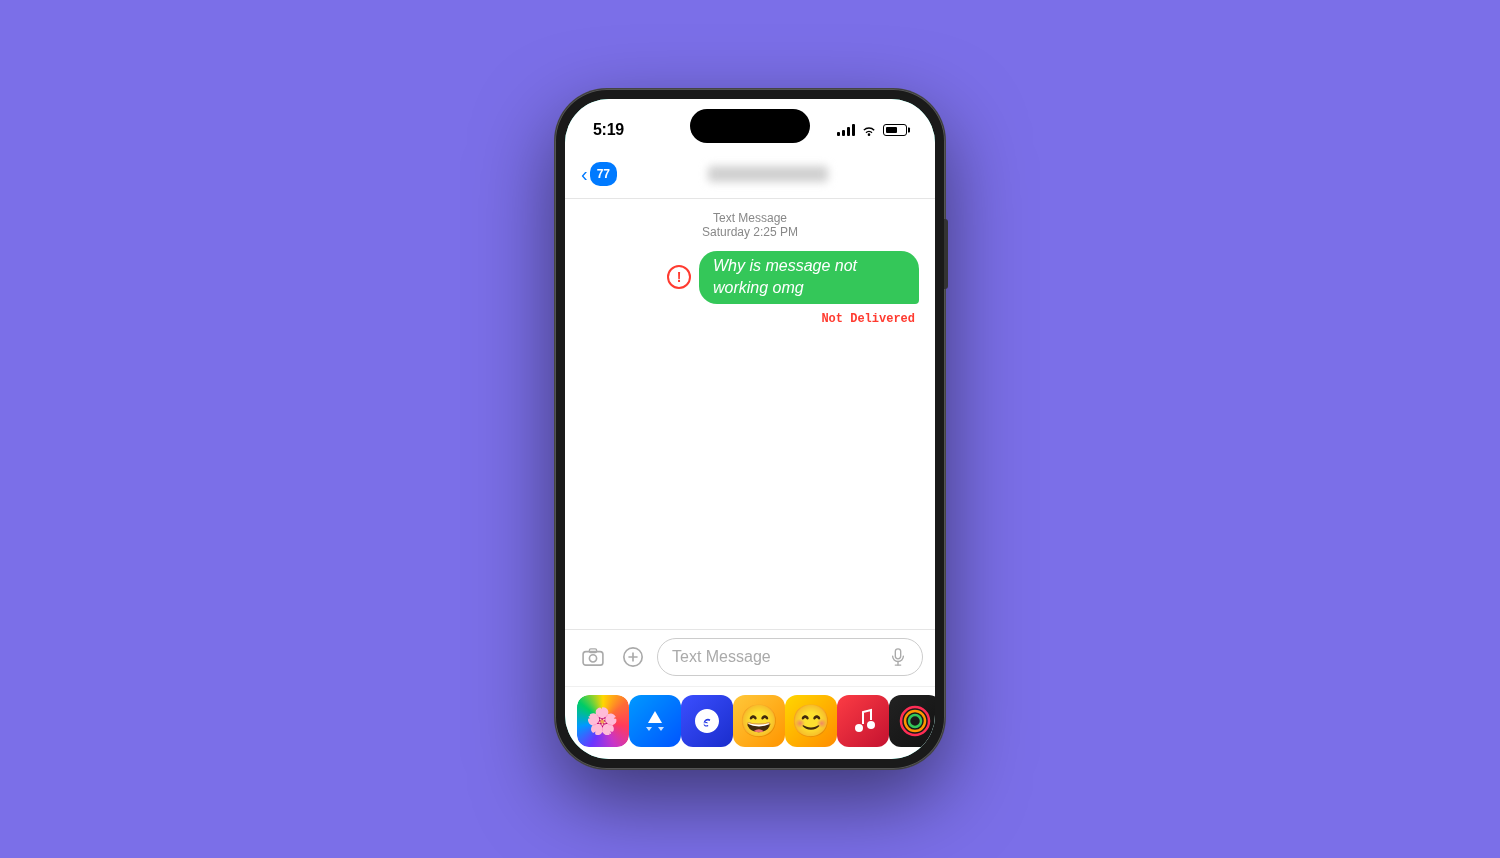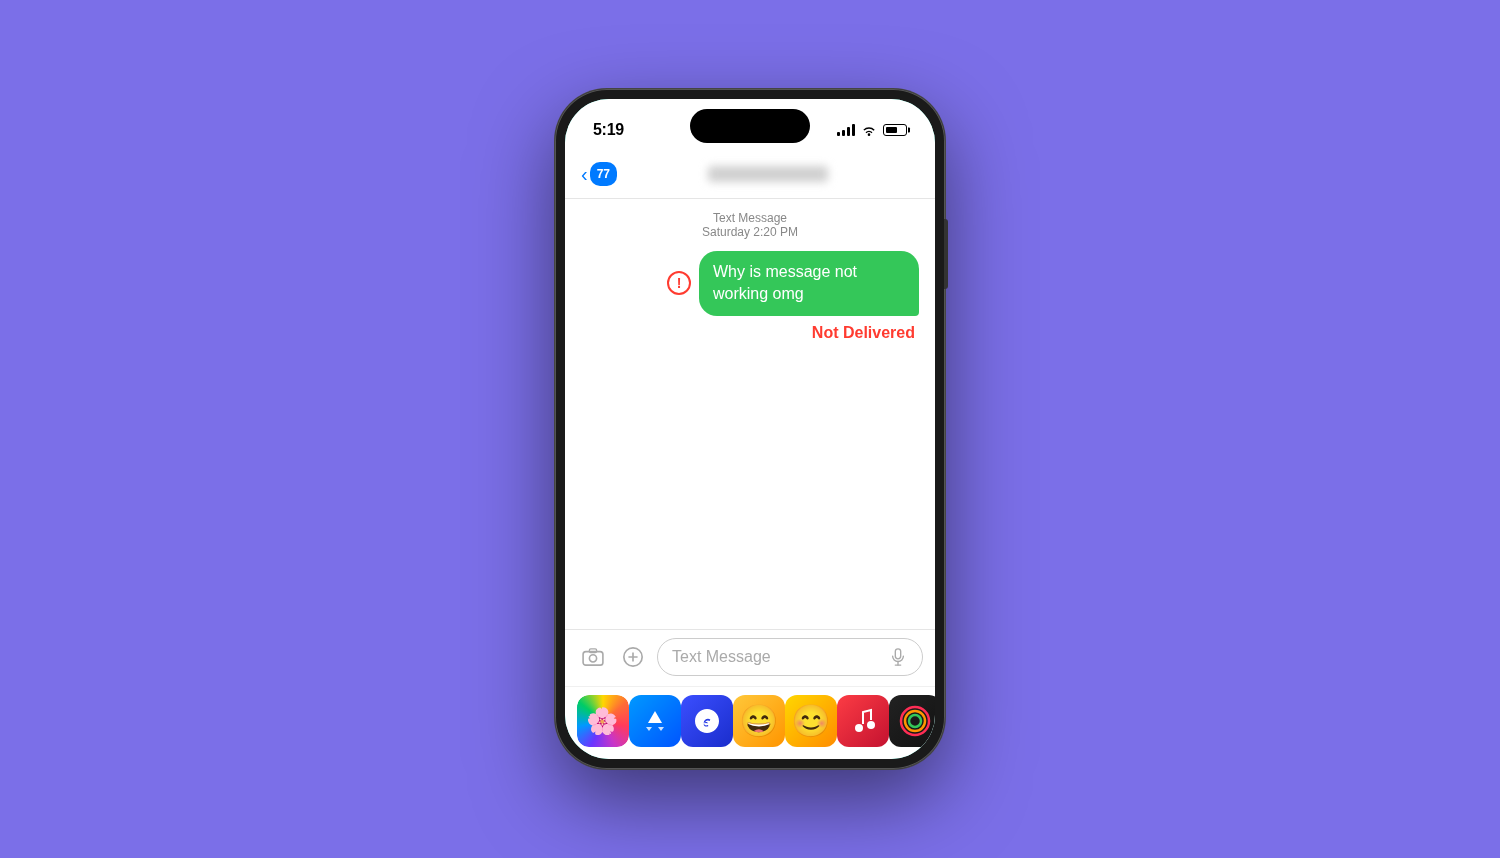--- a/index.html
+++ b/index.html
@@ -244,36 +244,38 @@
       color: #FF3B30;
       font-size: 14px;
       font-weight: 700;
       flex-shrink: 0;
       align-self: center;
     }
 
     .bubble-sent {
       background: #34C759;
       color: white;
-      padding: 10px 14px;
+      padding: 4px 14px;
       border-radius: 18px 18px 4px 18px;
       max-width: 220px;
       font-size: 16px;
       line-height: 1.4;
       word-wrap: break-word;
+      font-style: italic;
     }
 
     .not-delivered {
       text-align: right;
       color: #FF3B30;
-      font-size: 16px;
+      font-size: 12px;
       font-weight: 600;
       margin-top: 4px;
       margin-bottom: 0;
       padding-right: 4px;
+      font-family: Liberation Mono, monospace;
     }
 
     
     .input-area {
       background: white;
       padding: 8px 12px 10px 12px;
       border-top: 1px solid #e5e5e5;
       display: flex;
       align-items: center;
       gap: 8px;
@@ -409,21 +411,21 @@
       </div>
       <div class="contact-name-area">
         <div class="contact-name-blurred"></div>
       </div>
     </div>
 
     <div class="messages-area">
 
       <div class="timestamp-label">
         <div class="msg-type">Text Message</div>
-        <div class="msg-date">Saturday 2:20 PM</div>
+        <div class="msg-date">Saturday 2:25 PM</div>
       </div>
 
       <div class="message-row">
         <div class="error-icon">!</div>
         <div class="bubble-sent">Why is message not working omg</div>
       </div>
 
       <div class="not-delivered">Not Delivered</div>
 
     </div>

